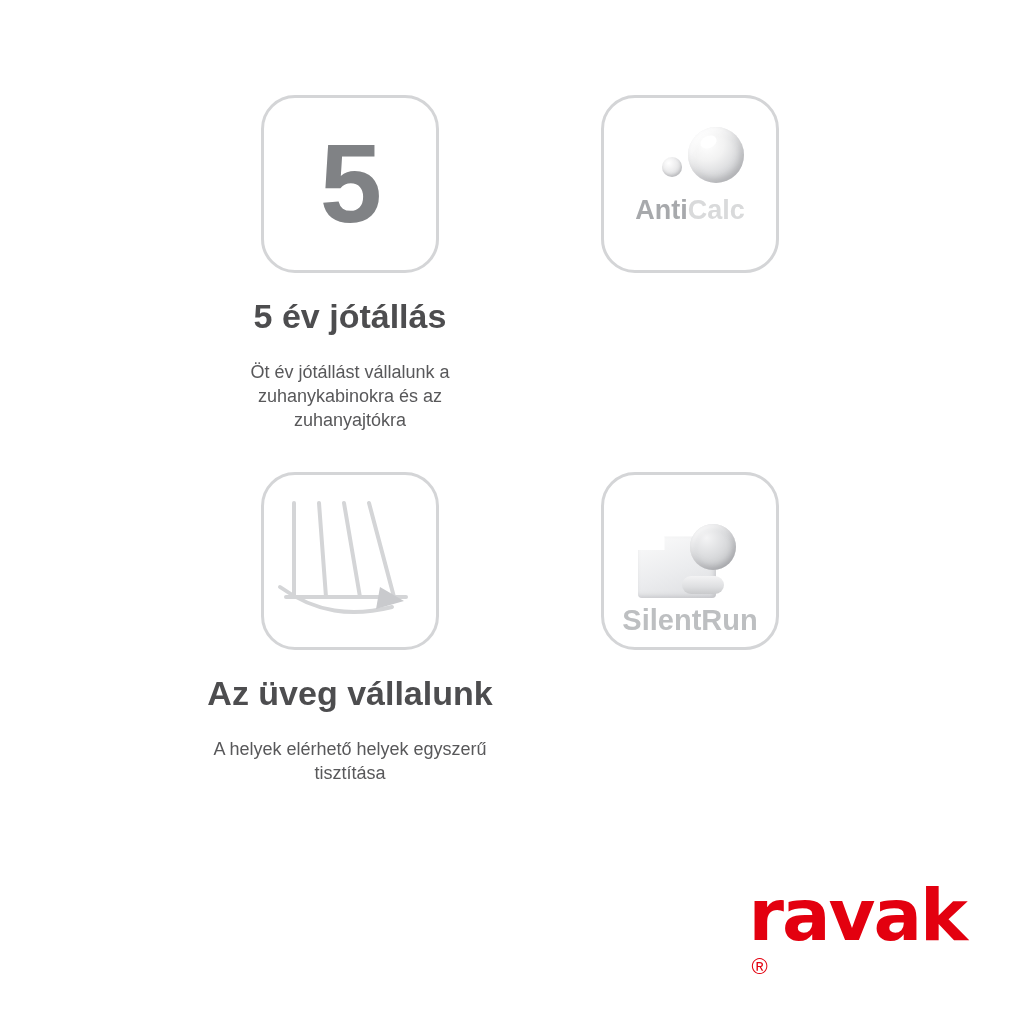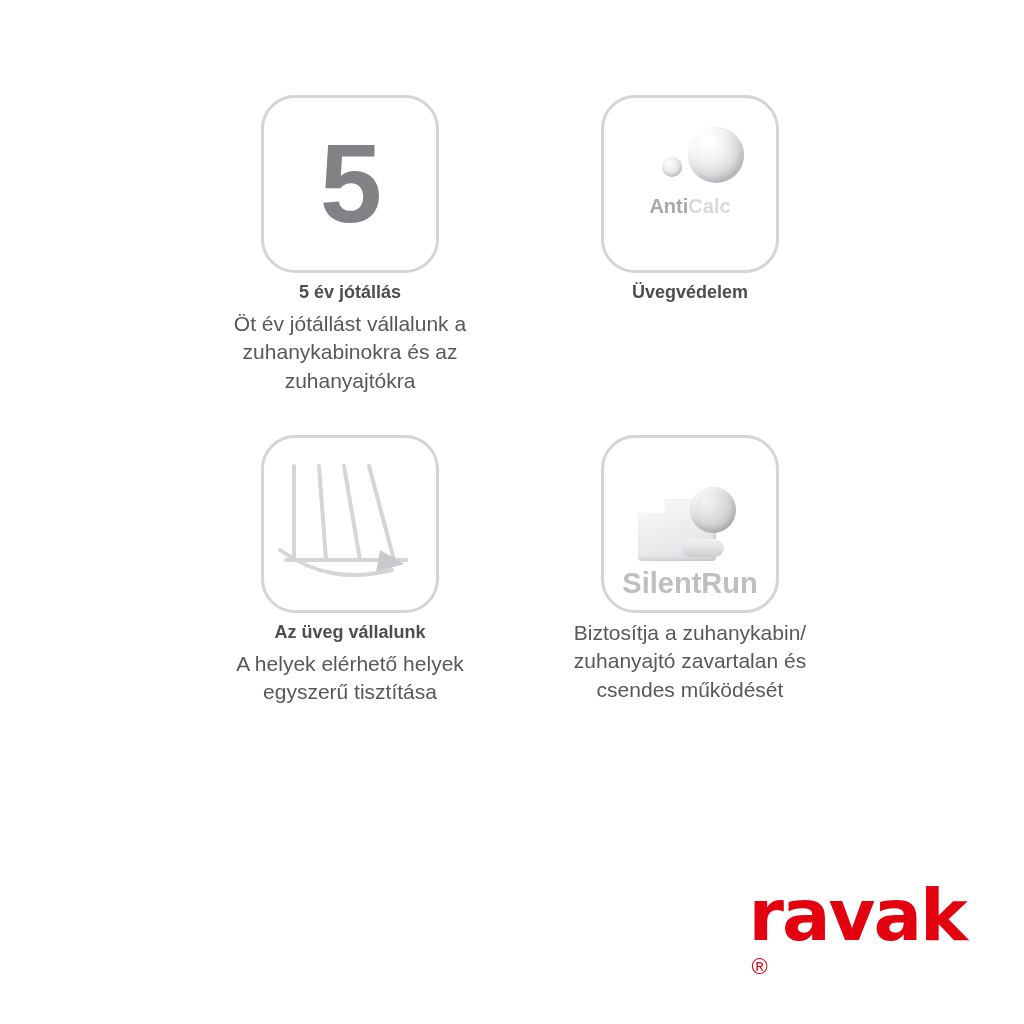--- a/index.html
+++ b/index.html
@@ -49,31 +49,31 @@
     box-sizing: border-box;
     display: flex;
     align-items: center;
     justify-content: center;
     position: relative;
     overflow: hidden;
     background: #ffffff;
   }
 
   .feature-title {
-    margin-top: 8px;
+    margin-top: 22px;
+    font-size: 34px;
+    font-weight: bold;
+    line-height: 1.28;
+    text-align: center;
+    color: #4d4d4f;
+  }
+
+  .feature-desc {
+    margin-top: 21px;
     font-size: 18px;
-    font-weight: bold;
-    line-height: 1.28;
-    text-align: center;
-    color: #4d4d4f;
-  }
-
-  .feature-desc {
-    margin-top: 6px;
-    font-size: 21px;
     line-height: 1.35;
     text-align: center;
     color: #58585a;
     max-width: 290px;
   }
 
   
   .numeral-5 {
     font-size: 112px;
     font-weight: bold;
@@ -118,21 +118,21 @@
     border-radius: 50%;
     background: radial-gradient(circle at 34% 30%, #ffffff 0%, #ededee 40%, #cdced0 100%);
     box-shadow: inset -1px -2px 3px rgba(140,140,145,0.4);
   }
   .anticalc-text {
     position: absolute;
     left: 0;
     right: 0;
     top: 100px;
     text-align: center;
-    font-size: 20px;
+    font-size: 27px;
     font-weight: bold;
     letter-spacing: 0px;
   }
   .anticalc-text .anti { color: #a7a9ac; }
   .anticalc-text .calc { color: #d9dadb; }
 
   
   .tilt-svg { display:block; }
 
   
@@ -226,21 +226,20 @@
     <div class="feature">
       <div class="icon-box">
         <div class="anticalc-wrap">
           <div class="drop-big"></div>
           <div class="drop-small"></div>
           <div class="anticalc-text">
             <span class="anti">Anti</span><span class="calc">Calc</span>
           </div>
         </div>
       </div>
-      <div class="feature-title">Üvegvédelem</div>
     </div>
 
     <div class="feature">
       <div class="icon-box">
         <svg class="tilt-svg" width="172" height="172" viewBox="0 0 172 172">
           <g stroke="#d4d5d7" stroke-width="4" fill="none" stroke-linecap="round">
             <line x1="30" y1="28" x2="30" y2="122"></line>
             <line x1="55" y1="28" x2="62" y2="122"></line>
             <line x1="80" y1="28" x2="96" y2="122"></line>
             <line x1="105" y1="28" x2="130" y2="122"></line>
@@ -256,21 +255,20 @@
 
     <div class="feature">
       <div class="icon-box">
         <div class="silent-wrap">
           <div class="roller-body"></div>
           <div class="roller-bar"></div>
           <div class="roller-wheel"></div>
           <div class="silent-text">SilentRun</div>
         </div>
       </div>
-      <div class="feature-desc">Biztosítja a zuhanykabin/ zuhanyajtó zavartalan és csendes működését</div>
     </div>
 
   </div>
 
   <div class="logo">
     <span class="logo-text">ravak</span>
     <span class="logo-reg">®</span>
   </div>
 
 </div>

